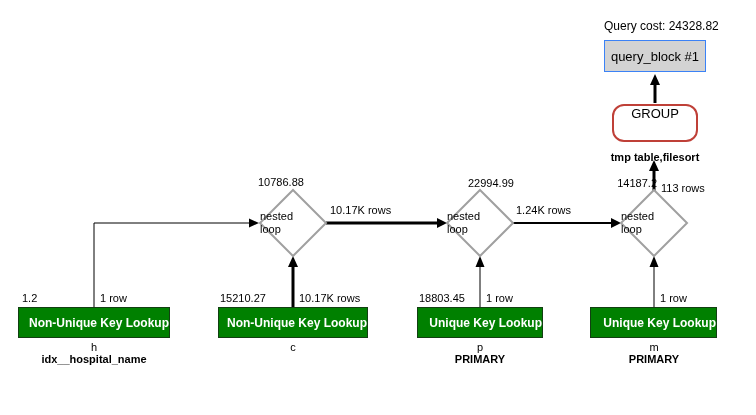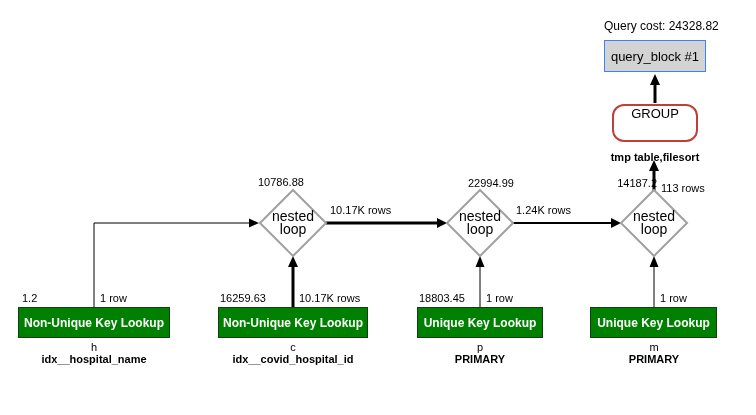--- a/index.html
+++ b/index.html
@@ -13,40 +13,40 @@
   }
   #edges{position:absolute;left:0;top:0;width:756px;height:415px;}
   .lbl{position:absolute;font-size:11px;line-height:12px;white-space:nowrap;}
   .lbl.bold{font-weight:bold;}
   .lbl.center{text-align:center;}
   .lbl.right{text-align:right;}
   .table-node{
     position:absolute;top:307px;height:31px;
     background:#008000;border:1px solid #123f12;
     box-sizing:border-box;
-    display:flex;align-items:center;justify-content:center;
+    display:flex;align-items:center;justify-content:flex-end;
     color:#fff;font-size:12px;font-weight:bold;white-space:nowrap;
     cursor:default;
   }
   .qb-node{
     position:absolute;left:604px;top:40px;width:102px;height:32px;
     background:#d3d3d3;border:1px solid #3b82f6;box-sizing:border-box;
     display:flex;align-items:center;justify-content:center;
     font-size:13px;white-space:nowrap;
   }
   .group-node{
     position:absolute;left:612px;top:104px;width:86px;height:38px;
     background:#ffffff;border:2px solid #bf4038;border-radius:12px;
     box-sizing:border-box;
     display:flex;justify-content:center;
     font-size:13px;white-space:nowrap;
   }
   .nl-label{
     position:absolute;width:66px;height:30px;
-    font-size:14px;line-height:13px;text-align:center;
+    font-size:11px;line-height:13px;text-align:left;
     white-space:pre-line;
   }
 </style>
 </head>
 <body>
 
 <div id="canvas">
 
   <svg id="edges" viewBox="0 0 756 415" xmlns="http://www.w3.org/2000/svg">
 
@@ -103,27 +103,26 @@
   <div class="lbl" style="left:516px;top:204px;">1.24K rows</div>
 
   <div class="lbl" style="left:22px;top:292px;">1.2</div>
   <div class="lbl" style="left:100px;top:292px;">1 row</div>
   <div class="table-node" style="left:18px;width:152px;">
     <span>Non-Unique Key Lookup</span>
   </div>
   <div class="lbl center" style="left:74px;top:341px;width:40px;">h</div>
   <div class="lbl bold center" style="left:-6px;top:353px;width:200px;">idx__hospital_name</div>
 
-  <div class="lbl" style="left:220px;top:292px;">16259.63</div>
+  <div class="lbl" style="left:220px;top:292px;">15210.27</div>
   <div class="lbl" style="left:299px;top:292px;">10.17K rows</div>
   <div class="table-node" style="left:218px;width:150px;">
     <span>Non-Unique Key Lookup</span>
   </div>
   <div class="lbl center" style="left:273px;top:341px;width:40px;">c</div>
-  <div class="lbl bold center" style="left:193px;top:353px;width:200px;">idx__covid_hospital_id</div>
 
   <div class="lbl" style="left:419px;top:292px;">18803.45</div>
   <div class="lbl" style="left:486px;top:292px;">1 row</div>
   <div class="table-node" style="left:417px;width:126px;">
     <span>Unique Key Lookup</span>
   </div>
   <div class="lbl center" style="left:460px;top:341px;width:40px;">p</div>
   <div class="lbl bold center" style="left:380px;top:353px;width:200px;">PRIMARY</div>
 
   <div class="lbl" style="left:592px;top:292px;margin-top:35px;">1039.95</div>

